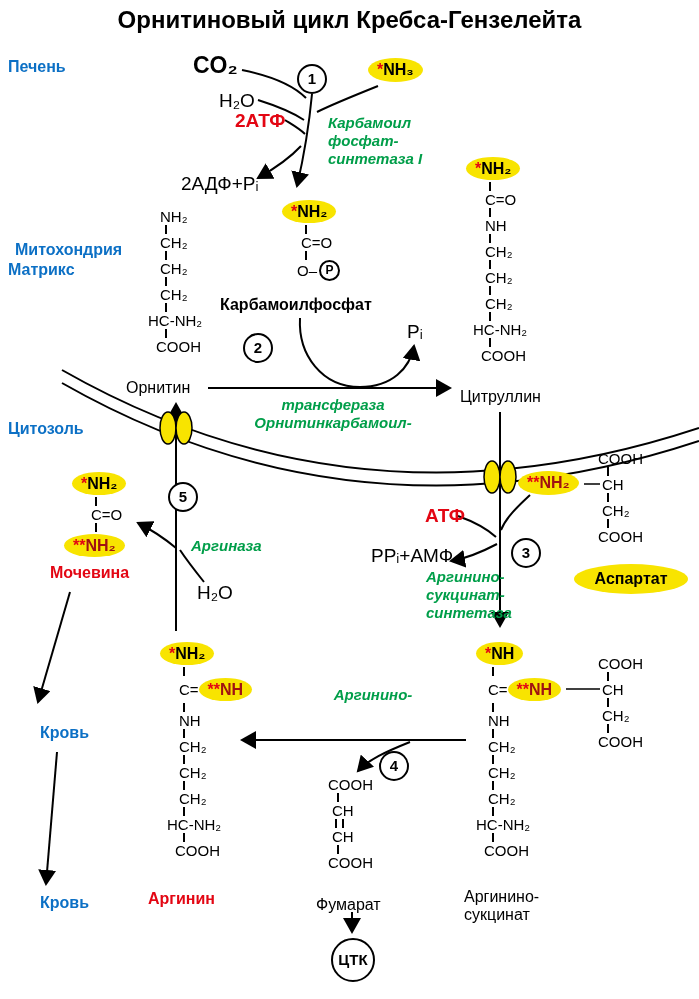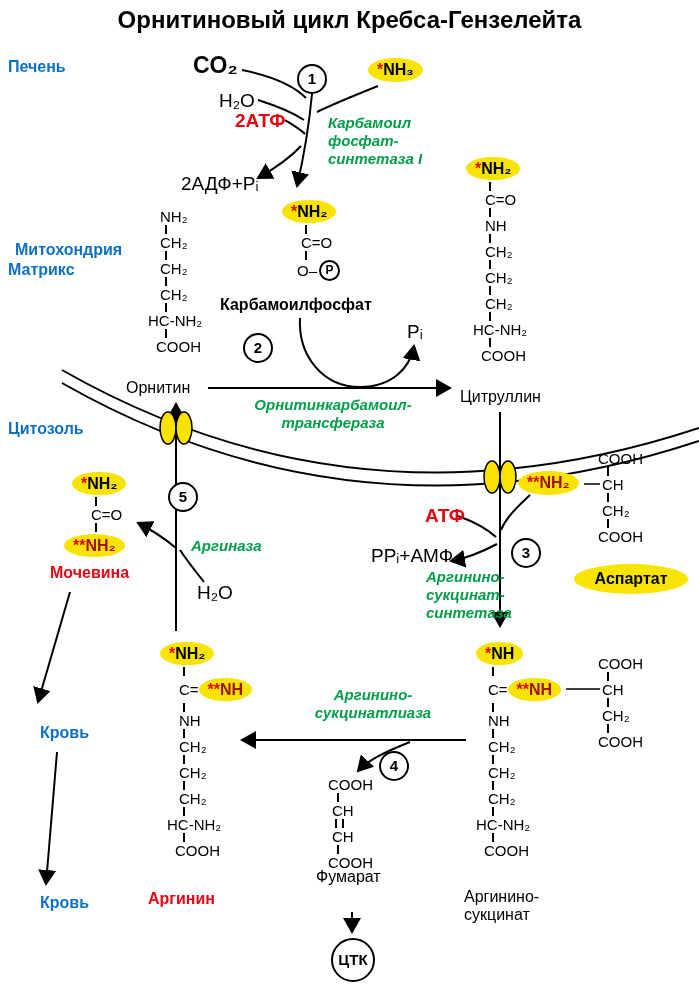--- a/index.html
+++ b/index.html
@@ -140,22 +140,22 @@
     <div class="b" style="margin-left:17px"></div>
     <span class="f">HC-NH₂</span>
     <div class="b" style="margin-left:17px"></div>
     <span class="f" style="margin-left:8px">COOH</span>
   </div>
   <div class="abs mlabel" style="left:126px;top:379px">Орнитин</div>
 
   <div class="abs small15" style="left:407px;top:321px">Pᵢ</div>
 
   <div class="abs enz center" style="left:243px;top:396px;width:180px">
+    <div>трансфераза</div>
     <div>Орнитинкарбамоил-</div>
-    <div>трансфераза</div>
   </div>
 
   <div class="mol" style="left:466px;top:155px">
     <div class="trow">
       <span class="tag"><span class="star">*</span><span class="nblue">NH₂</span></span>
     </div>
     <div class="b" style="margin-left:23px"></div>
     <span class="f" style="margin-left:19px">C=O</span>
     <div class="b" style="margin-left:23px"></div>
     <span class="f" style="margin-left:19px">NH</span>
@@ -230,21 +230,20 @@
     <span class="f" style="margin-left:25px">CH₂</span>
     <div class="b" style="margin-left:29px"></div>
     <span class="f" style="margin-left:13px">HC-NH₂</span>
     <div class="b" style="margin-left:29px"></div>
     <span class="f" style="margin-left:21px">COOH</span>
   </div>
   <div class="abs mlabel boldtxt redtxt" style="left:148px;top:890px">Аргинин</div>
 
   <div class="abs enz center" style="left:293px;top:686px;width:160px">
     <div>Аргинино-</div>
-    <div>сукцинатлиаза</div>
   </div>
 
   <div class="mol" style="left:462px;top:640px">
     <div class="trow" style="margin-left:14px">
       <span class="tag"><span class="star">*</span><span class="nblue">NH</span></span>
     </div>
     <div class="b" style="margin-left:30px"></div>
     <div class="trow" style="margin-left:26px">
       <span>C=</span>
         <span class="tag"><span class="star">**</span><span class="ndred">NH</span></span>
@@ -277,17 +276,17 @@
 
   <div class="mol" style="left:324px;top:776px">
     <span class="f" style="margin-left:4px">COOH</span>
     <div class="b" style="margin-left:13px"></div>
     <span class="f" style="margin-left:8px">CH</span>
     <div class="bd" style="margin-left:11px"></div>
     <span class="f" style="margin-left:8px">CH</span>
     <div class="b" style="margin-left:13px"></div>
     <span class="f" style="margin-left:4px">COOH</span>
   </div>
-  <div class="abs mlabel" style="left:316px;top:868px">Фумарат</div>
+  <div class="abs mlabel" style="left:316px;top:896px">Фумарат</div>
 
   <div class="tca" style="left:331px;top:938px">ЦТК</div>
 
 </div>
 
 </body></html>

